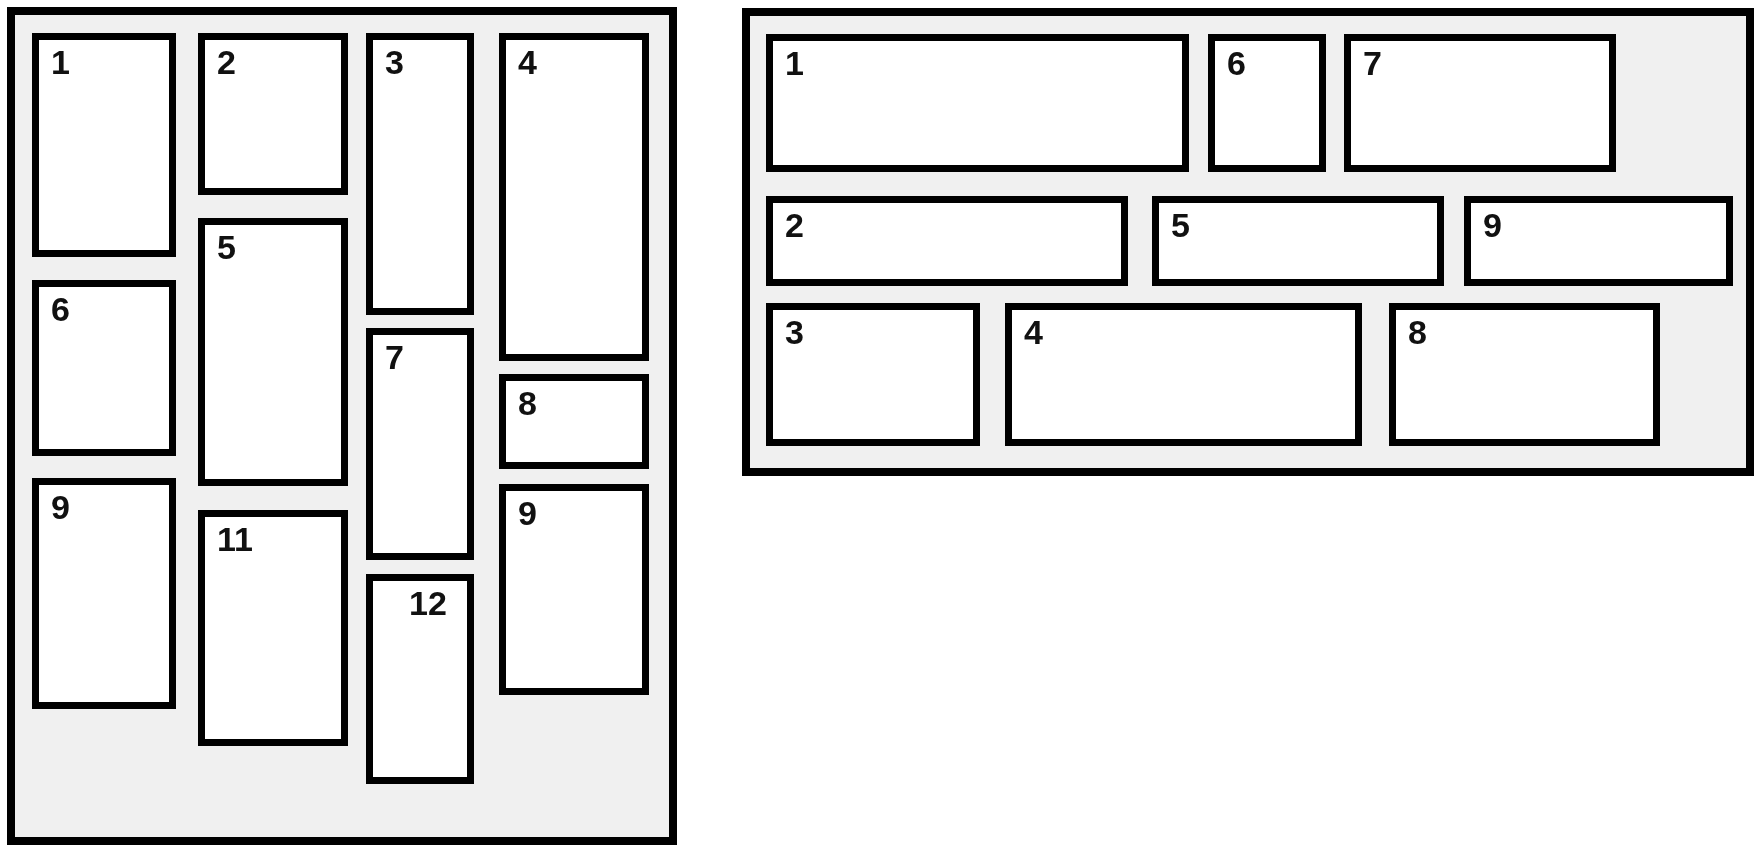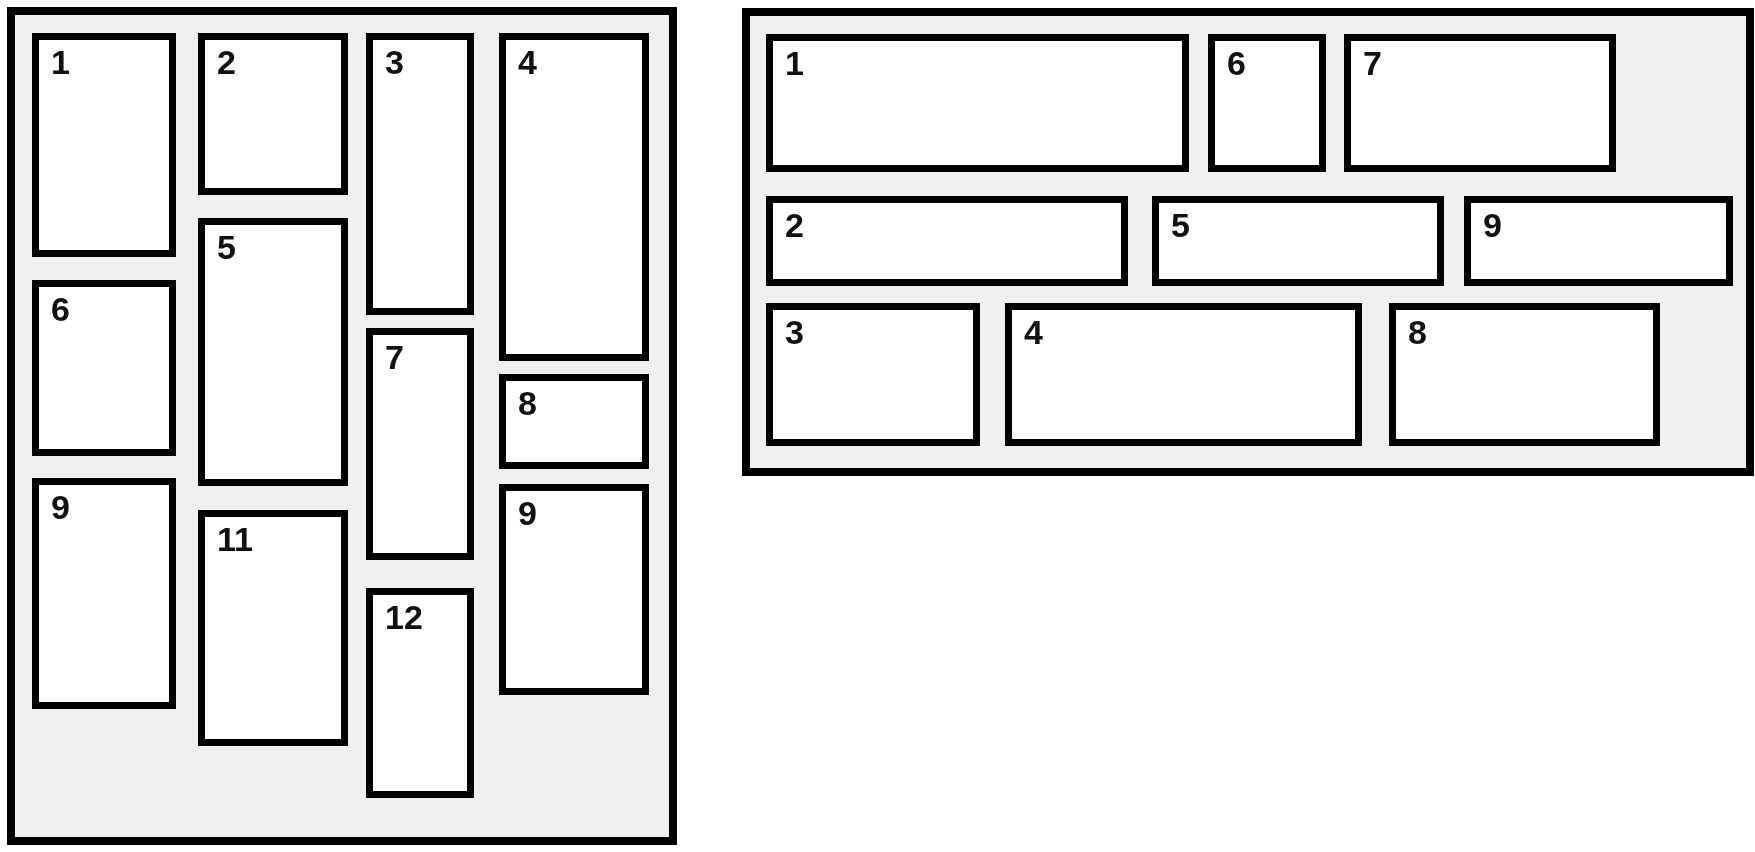--- a/index.html
+++ b/index.html
@@ -70,21 +70,21 @@
     </div>
     <div class="box" style="left: 32px; top: 478px; width: 144px; height: 231px; border-width: 7px;">
       <span class="num">9</span>
     </div>
     <div class="box" style="left: 499px; top: 484px; width: 150px; height: 211px; border-width: 7px;">
       <span class="num">9</span>
     </div>
     <div class="box" style="left: 198px; top: 510px; width: 150px; height: 236px; border-width: 7px;">
       <span class="num">11</span>
     </div>
-    <div class="box" style="left: 366px; top: 588px; width: 108px; height: 210px; border-width: 7px;">
+    <div class="box" style="left: 366px; top: 574px; width: 108px; height: 210px; border-width: 7px; padding-left: 24px;">
       <span class="num">12</span>
     </div>
     <div class="box" style="left: 766px; top: 34px; width: 423px; height: 138px; border-width: 7px;">
       <span class="num">1</span>
     </div>
     <div class="box" style="left: 766px; top: 196px; width: 362px; height: 90px; border-width: 7px;">
       <span class="num">2</span>
     </div>
     <div class="box" style="left: 766px; top: 303px; width: 214px; height: 143px; border-width: 7px;">
       <span class="num">3</span>

